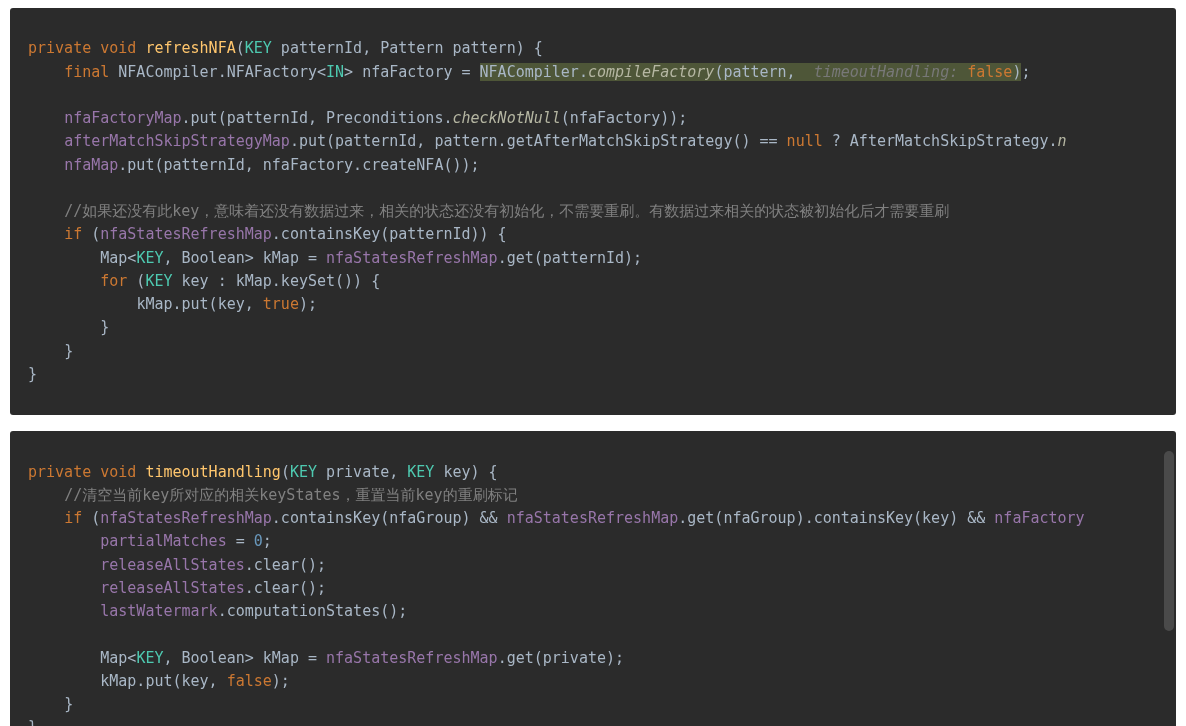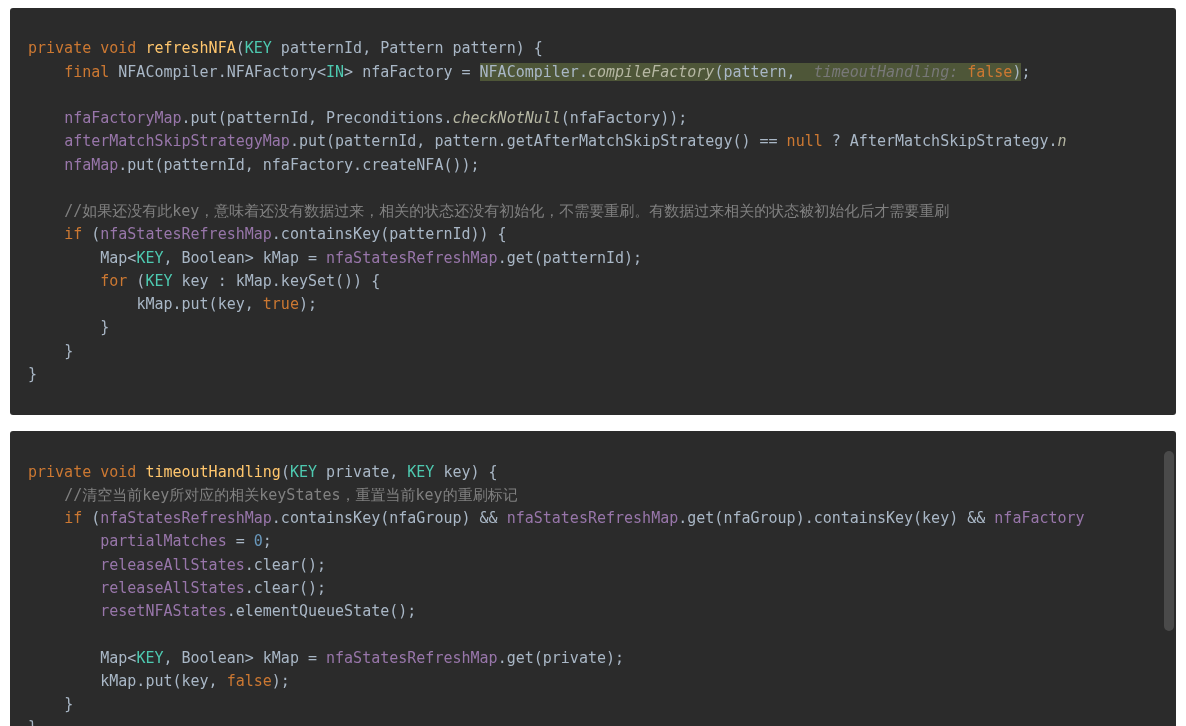--- a/index.html
+++ b/index.html
@@ -74,21 +74,21 @@
 <span class="plain">}</span></span>
 </div>
 
 <div class="panel">
 <span class="code"><span class="kw">private</span> <span class="kw">void</span> <span class="mname">timeoutHandling</span>(<span class="typeteal">KEY</span><span class="plain"> private, </span><span class="typeteal">KEY</span><span class="plain"> key) {</span>
     <span class="comment">//清空当前key所对应的相关keyStates，重置当前key的重刷标记</span>
     <span class="kw">if</span><span class="plain"> (</span><span class="field">nfaStatesRefreshMap</span><span class="plain">.containsKey(nfaGroup) &amp;&amp; </span><span class="field">nfaStatesRefreshMap</span><span class="plain">.get(nfaGroup).containsKey(key) &amp;&amp; </span><span class="field">nfaFactory</span>
         <span class="field">partialMatches</span><span class="plain"> = </span><span class="num">0</span><span class="plain">;</span>
         <span class="field">releaseAllStates</span><span class="plain">.clear();</span>
         <span class="field">releaseAllStates</span><span class="plain">.clear();</span>
-        <span class="field">resetNFAStates</span><span class="plain">.elementQueueState();</span>
+        <span class="field">lastWatermark</span><span class="plain">.computationStates();</span>
 
         <span class="plain">Map&lt;</span><span class="typeteal">KEY</span><span class="plain">, Boolean&gt; kMap = </span><span class="field">nfaStatesRefreshMap</span><span class="plain">.get(private);</span>
         <span class="plain">kMap.put(key, </span><span class="kw">false</span><span class="plain">);</span>
     <span class="plain">}</span>
 <span class="plain">}</span></span>
   <div class="scrollbar-track">
     <div class="scrollbar-thumb" style="top:20px; height:180px;"></div>
   </div>
 </div>
 

